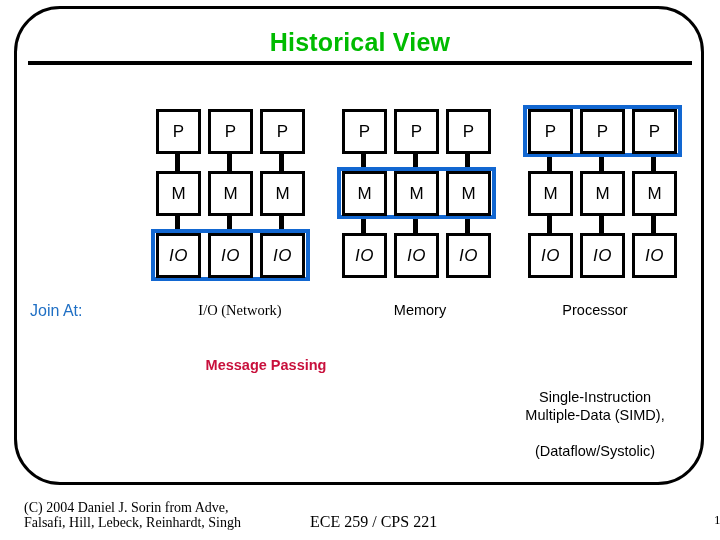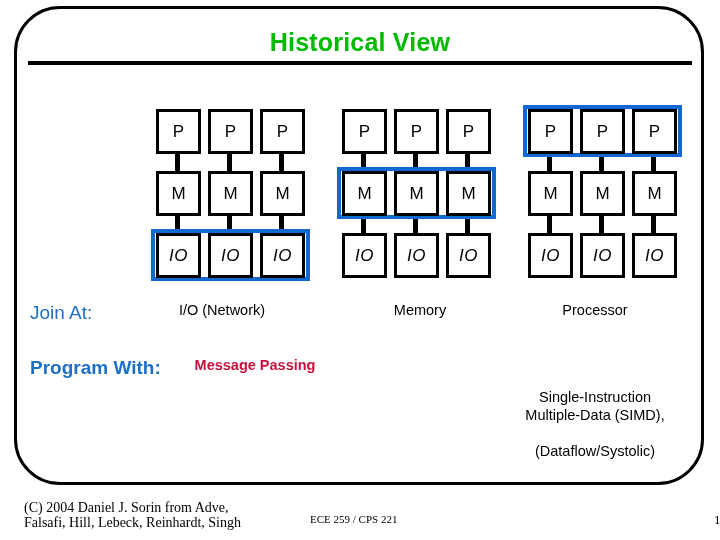--- a/index.html
+++ b/index.html
@@ -124,51 +124,51 @@
     box-sizing: border-box;
     z-index: 2;
   }
   .hl-P  { top: 1px; }
   .hl-M  { top: 63px; }
   .hl-IO { top: 125px; }
 
   
   .row-label {
     position: absolute;
-    font-size: 19px;
+    font-size: 16px;
     color: #1f6fc4;
     font-weight: normal;
   }
   .row-label.bold { font-weight: bold; }
 
   .cell {
     position: absolute;
     text-align: center;
     font-size: 14.5px;
   }
 
   #joinat-label    { left: 30px;  top: 302px; }
   #progwith-label  { left: 30px;  top: 357px; font-weight: bold; }
 
   .join-cell {
     color: #000000;
     top: 302px;
     width: 180px;
   }
-  #join-0 { left: 132px; }
+  #join-0 { left: 150px; font-family: Liberation Serif, serif; }
   #join-1 { left: 330px; }
   #join-2 { left: 505px; }
 
   .prog-cell {
     color: #c8103c;
     font-weight: bold;
     top: 357px;
     width: 190px;
   }
-  #prog-0 { left: 160px; }
+  #prog-0 { left: 171px; }
   #prog-1 { left: 325px; }
   #prog-2 { left: 500px; }
 
   .note {
     position: absolute;
     text-align: center;
     color: #000000;
     font-size: 14.5px;
     width: 260px;
     left: 465px;
@@ -185,21 +185,21 @@
     font-family: "Liberation Serif", serif;
     font-size: 14px;
     color: #000000;
     line-height: 15px;
   }
   .footer-course {
     position: absolute;
     left: 310px;
     top: 513px;
     font-family: "Liberation Serif", serif;
-    font-size: 11px;
+    font-size: 16px;
     color: #000000;
   }
   .footer-page {
     position: absolute;
     left: 686px;
     top: 512px;
     font-family: "Liberation Serif", serif;
     font-size: 13px;
     color: #000000;
     margin-left: 28px;
@@ -355,21 +355,20 @@
       </div>
     </div>
 
   </div>
 
   <div class="row-label" id="joinat-label">Join At:</div>
   <div class="cell join-cell" id="join-0">I/O (Network)</div>
   <div class="cell join-cell" id="join-2">Processor</div>
   <div class="cell join-cell" id="join-1">Memory</div>
 
-  <div class="row-label bold" id="progwith-label">Program With:</div>
   <div class="cell prog-cell" id="prog-0">Message Passing</div>
 
   <div class="note" id="note-line1">Single-Instruction</div>
   <div class="note" id="note-line2">Multiple-Data (SIMD),</div>
   <div class="note" id="note-line3">(Dataflow/Systolic)</div>
 
   <div class="footer-copy">
     <div>(C) 2004 Daniel J. Sorin from Adve,</div>
     <div>Falsafi, Hill, Lebeck, Reinhardt, Singh</div>
   </div>

